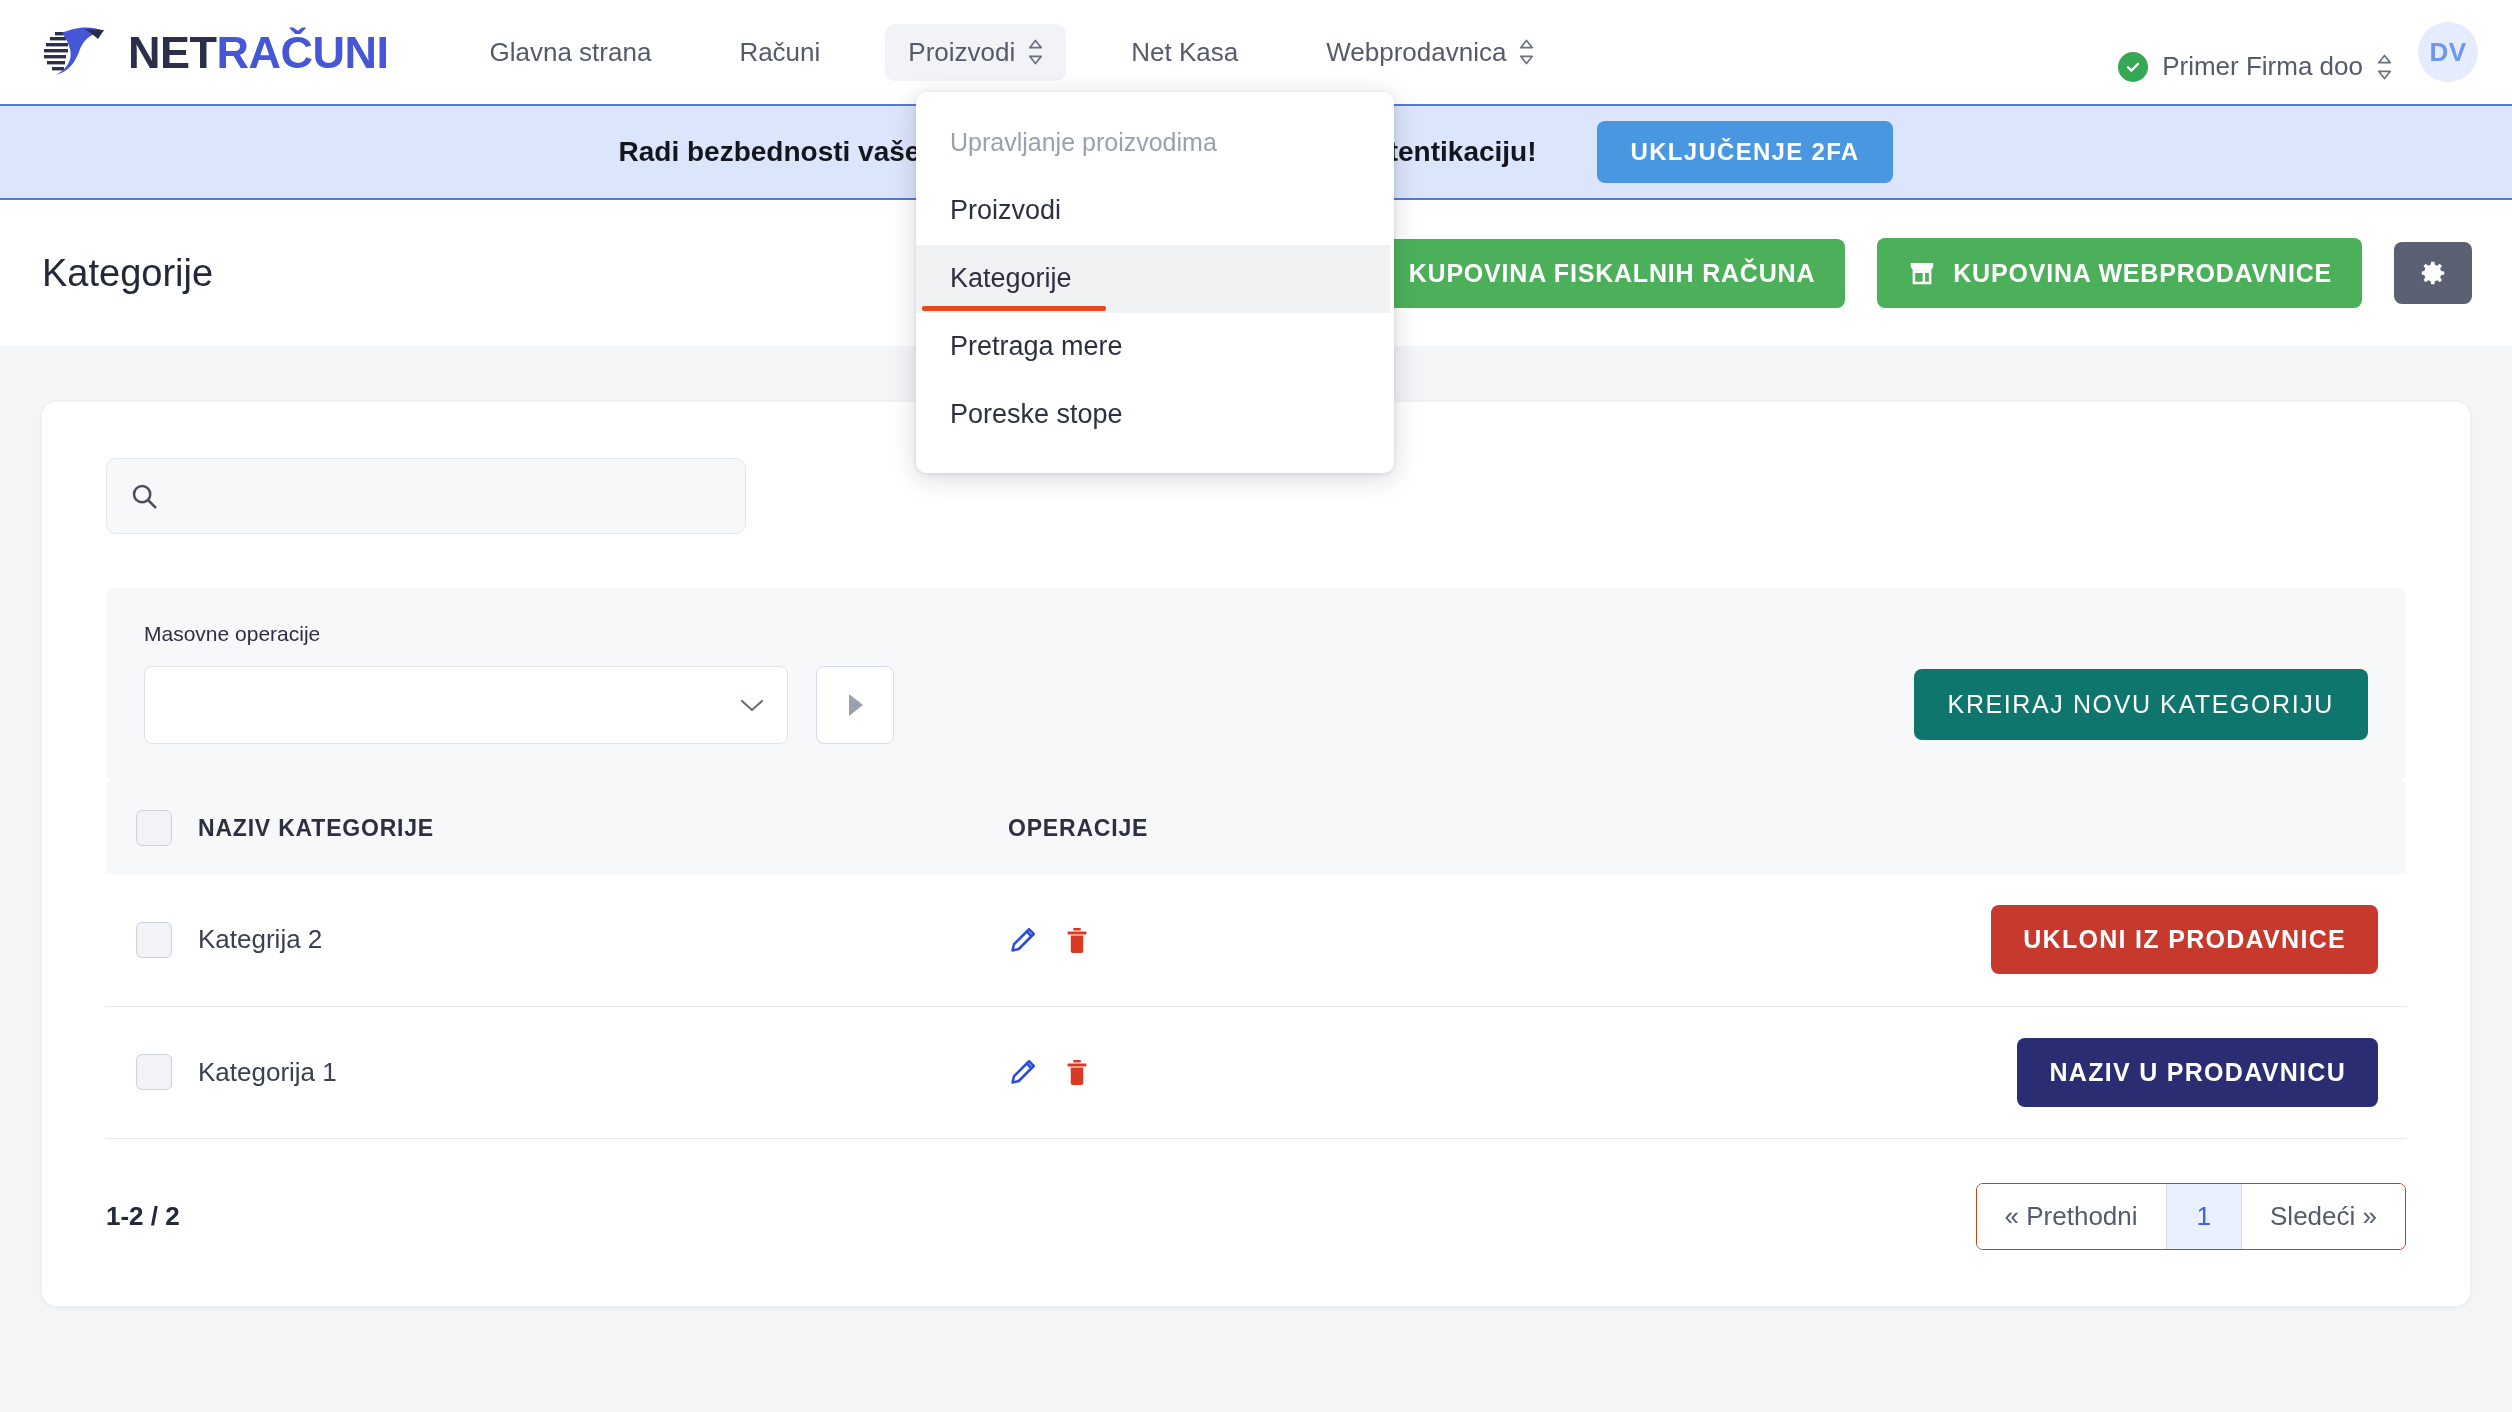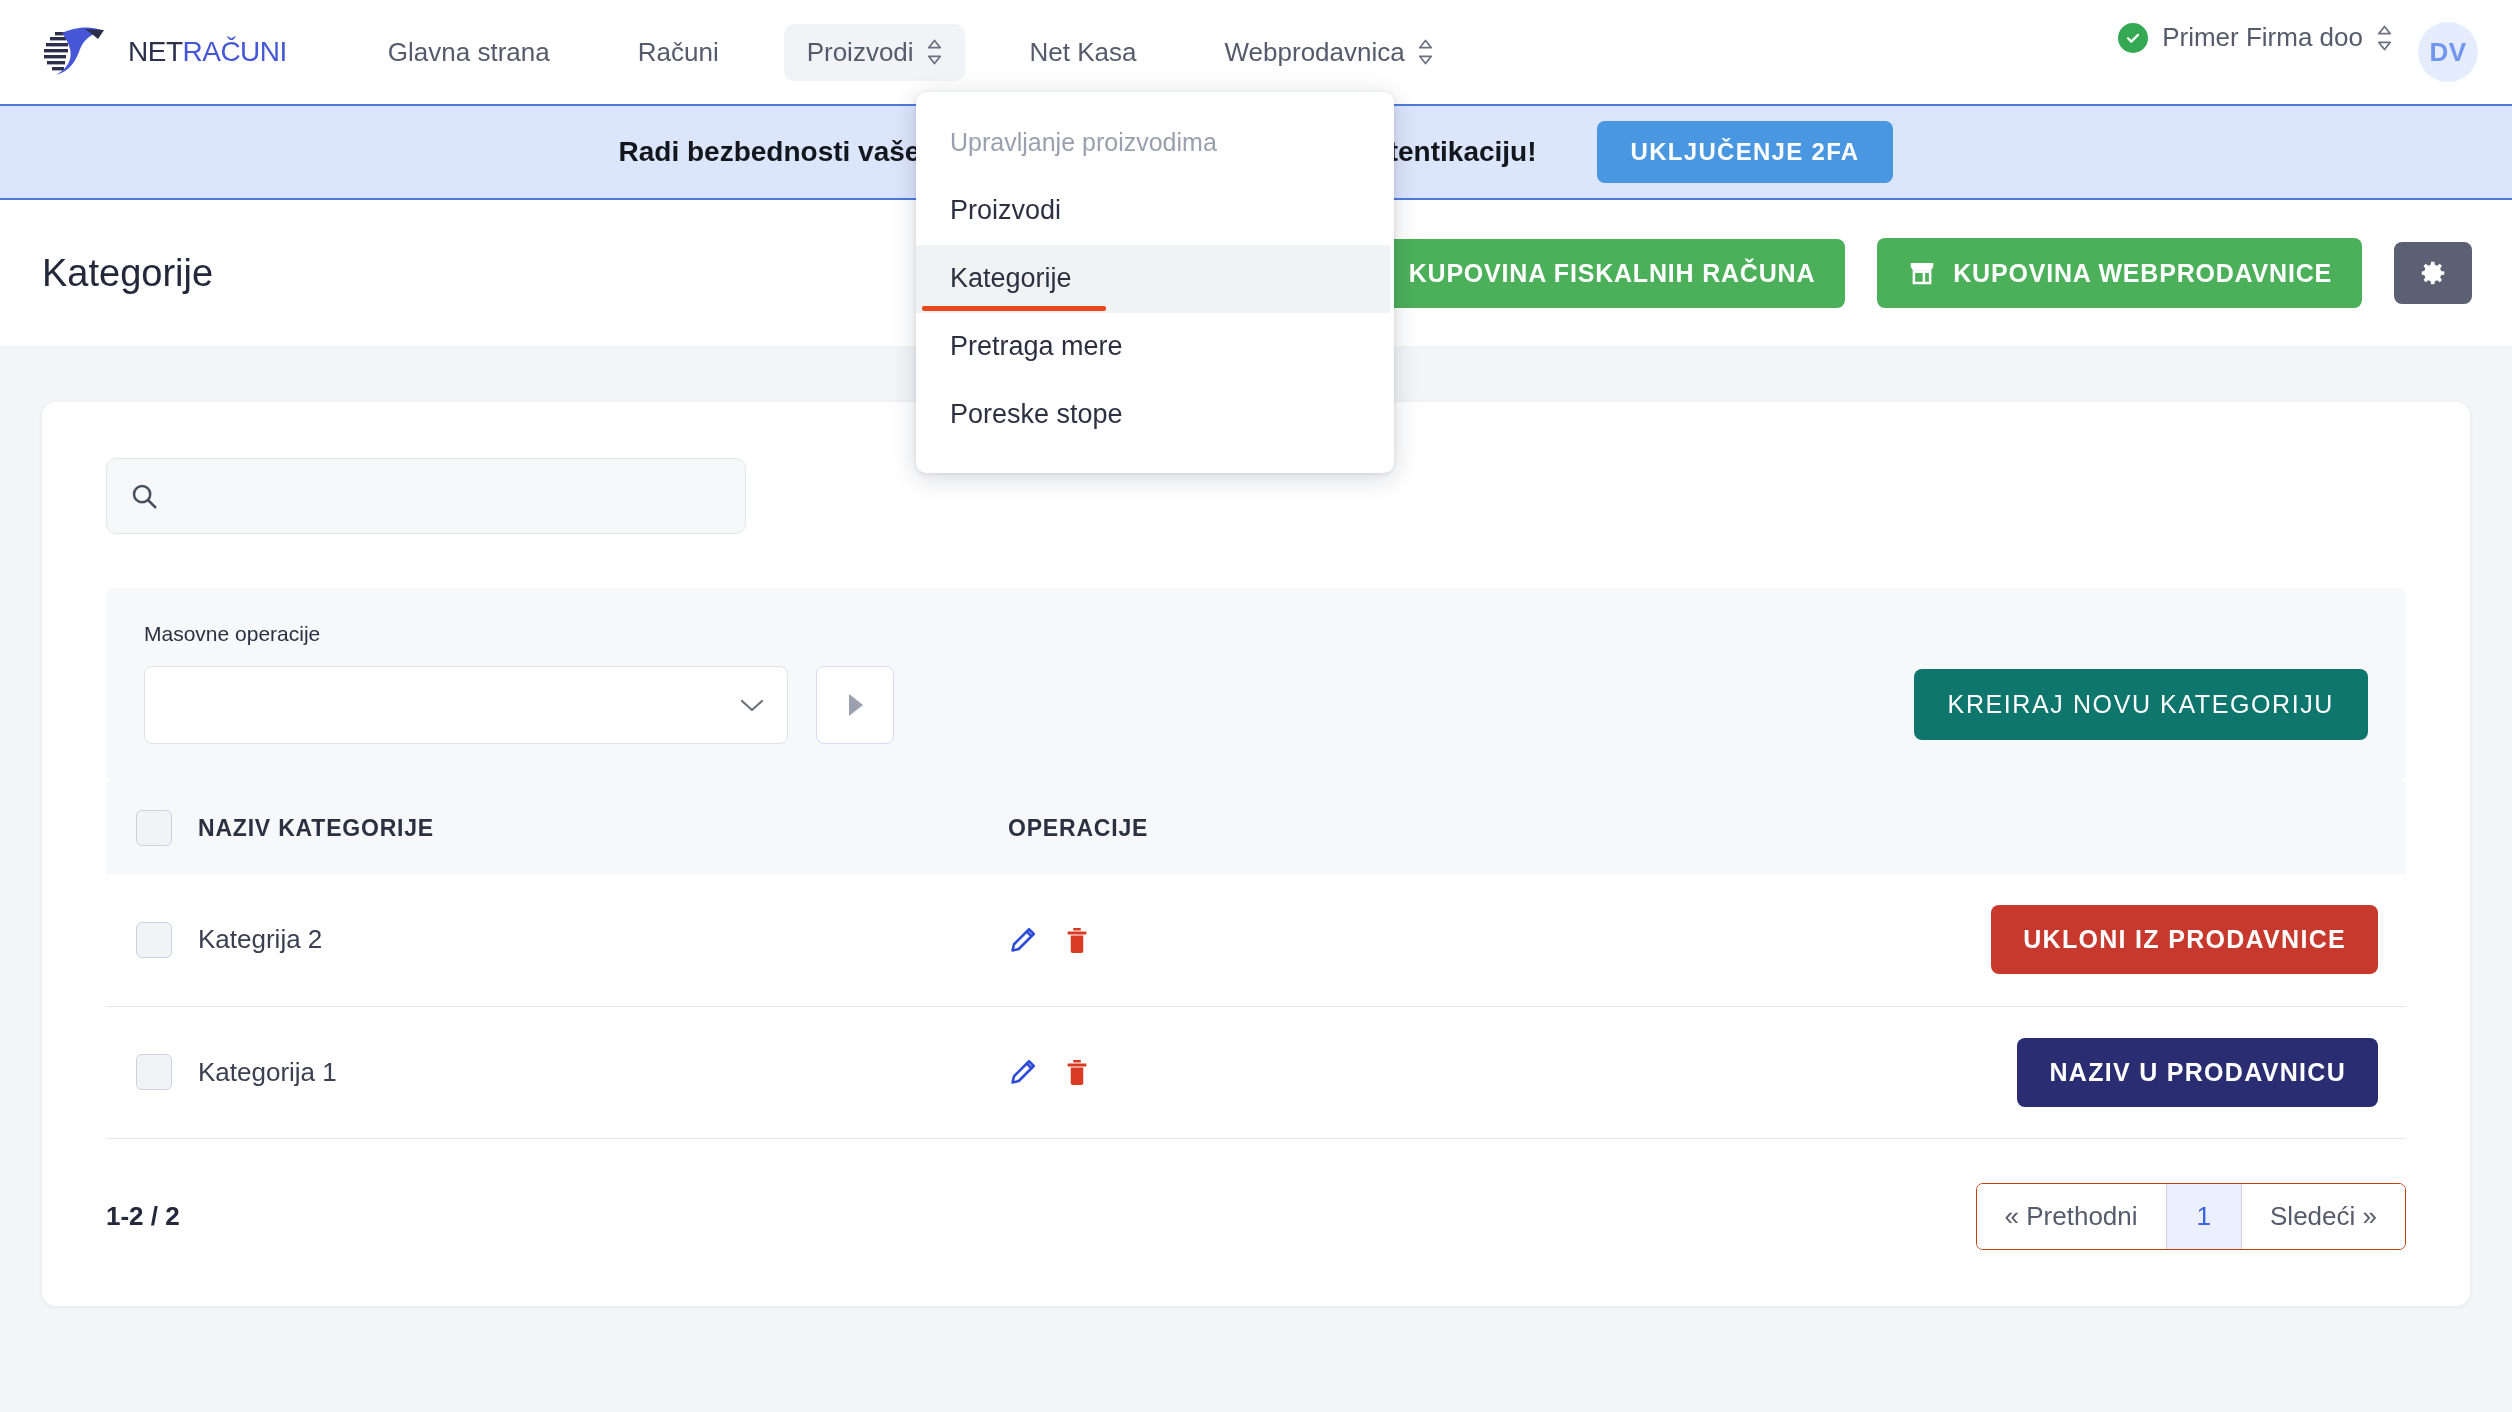--- a/index.html
+++ b/index.html
@@ -17,22 +17,22 @@
     height: 104px;
     background: #ffffff;
     display: flex;
     align-items: center;
     padding: 0 34px 0 40px;
     z-index: 40;
   }
   .logo-wrap { display: flex; align-items: center; gap: 14px; }
   .logo-mark { width: 74px; height: 58px; flex: none; }
   .logo-text {
-    font-size: 28px;
-    font-weight: 400;
+    font-size: 45px;
+    font-weight: 700;
     letter-spacing: -0.5px;
     line-height: 1;
   }
   .logo-text .dark { color: #2b2f4a; }
   .logo-text .blue { color: #4557d6; }
 
   .mainnav {
     display: flex;
     align-items: center;
     margin-left: 78px;
@@ -49,21 +49,21 @@
     white-space: nowrap;
     cursor: pointer;
   }
   .navitem.spaced { margin-left: 36px; }
   .navitem.active { background: #f1f3f6; }
   .chev-ud { width: 15px; height: 26px; flex: none; }
 
   .header-right {
     margin-left: auto;
     display: flex;
-    align-items: flex-start;
+    align-items: flex-end;
     gap: 26px;
   }
   .company {
     display: flex;
     align-items: center;
     gap: 14px;
     font-size: 26px;
     color: #555b6b;
     cursor: pointer;
   }

